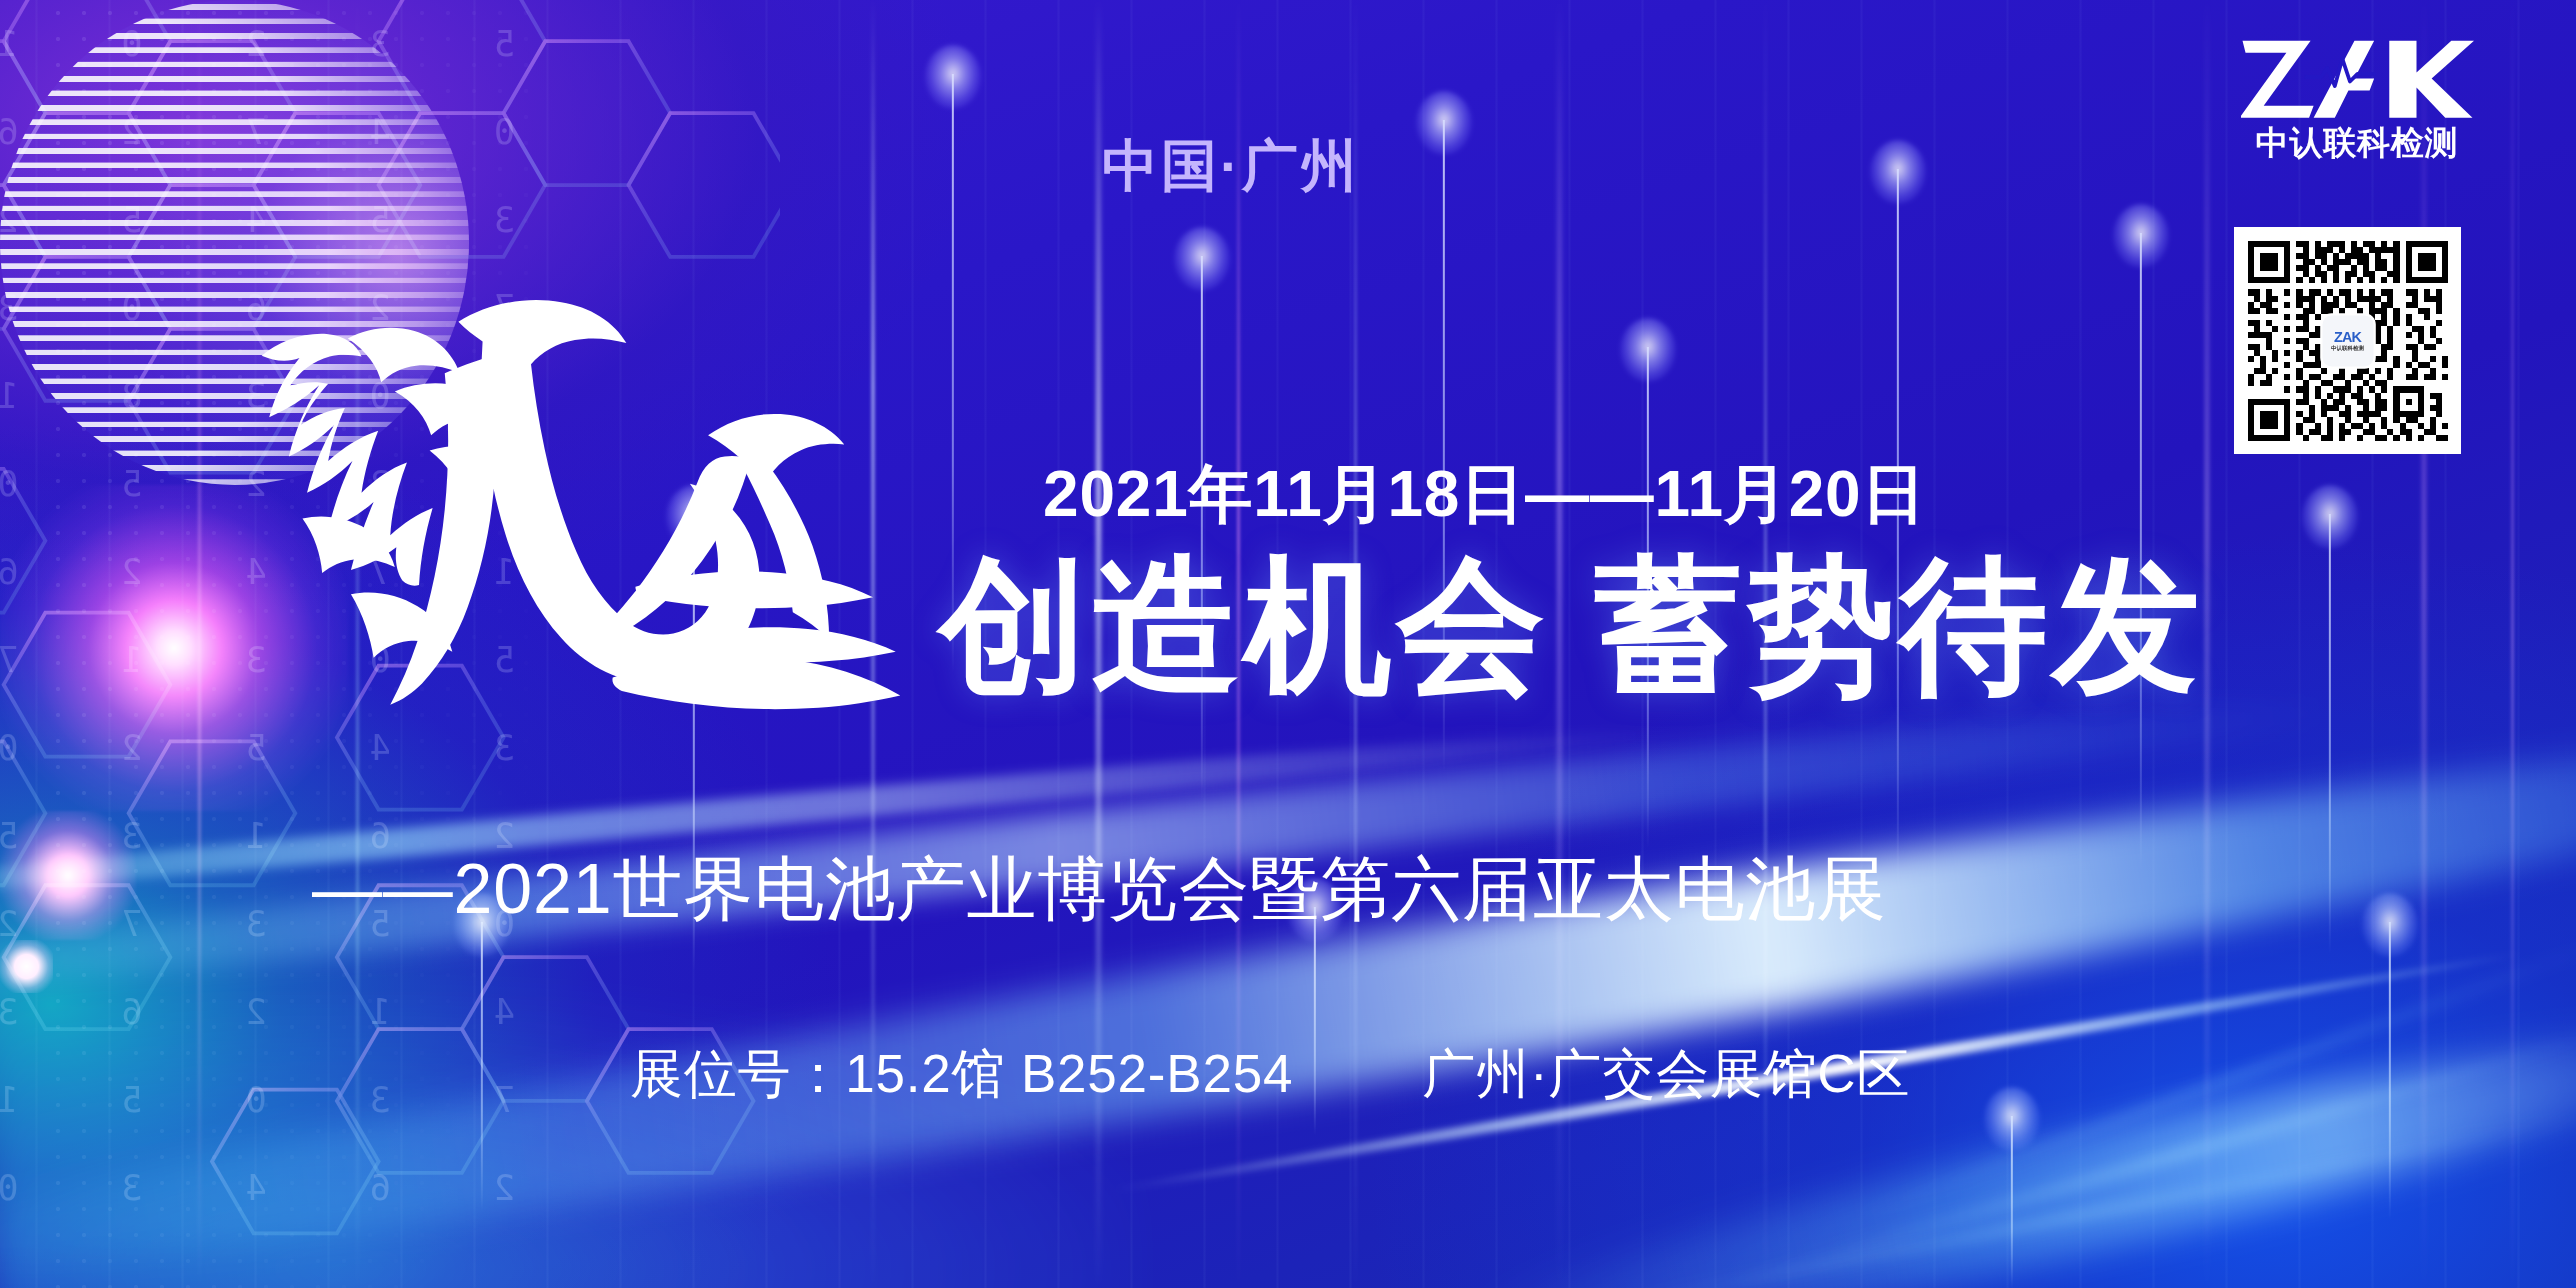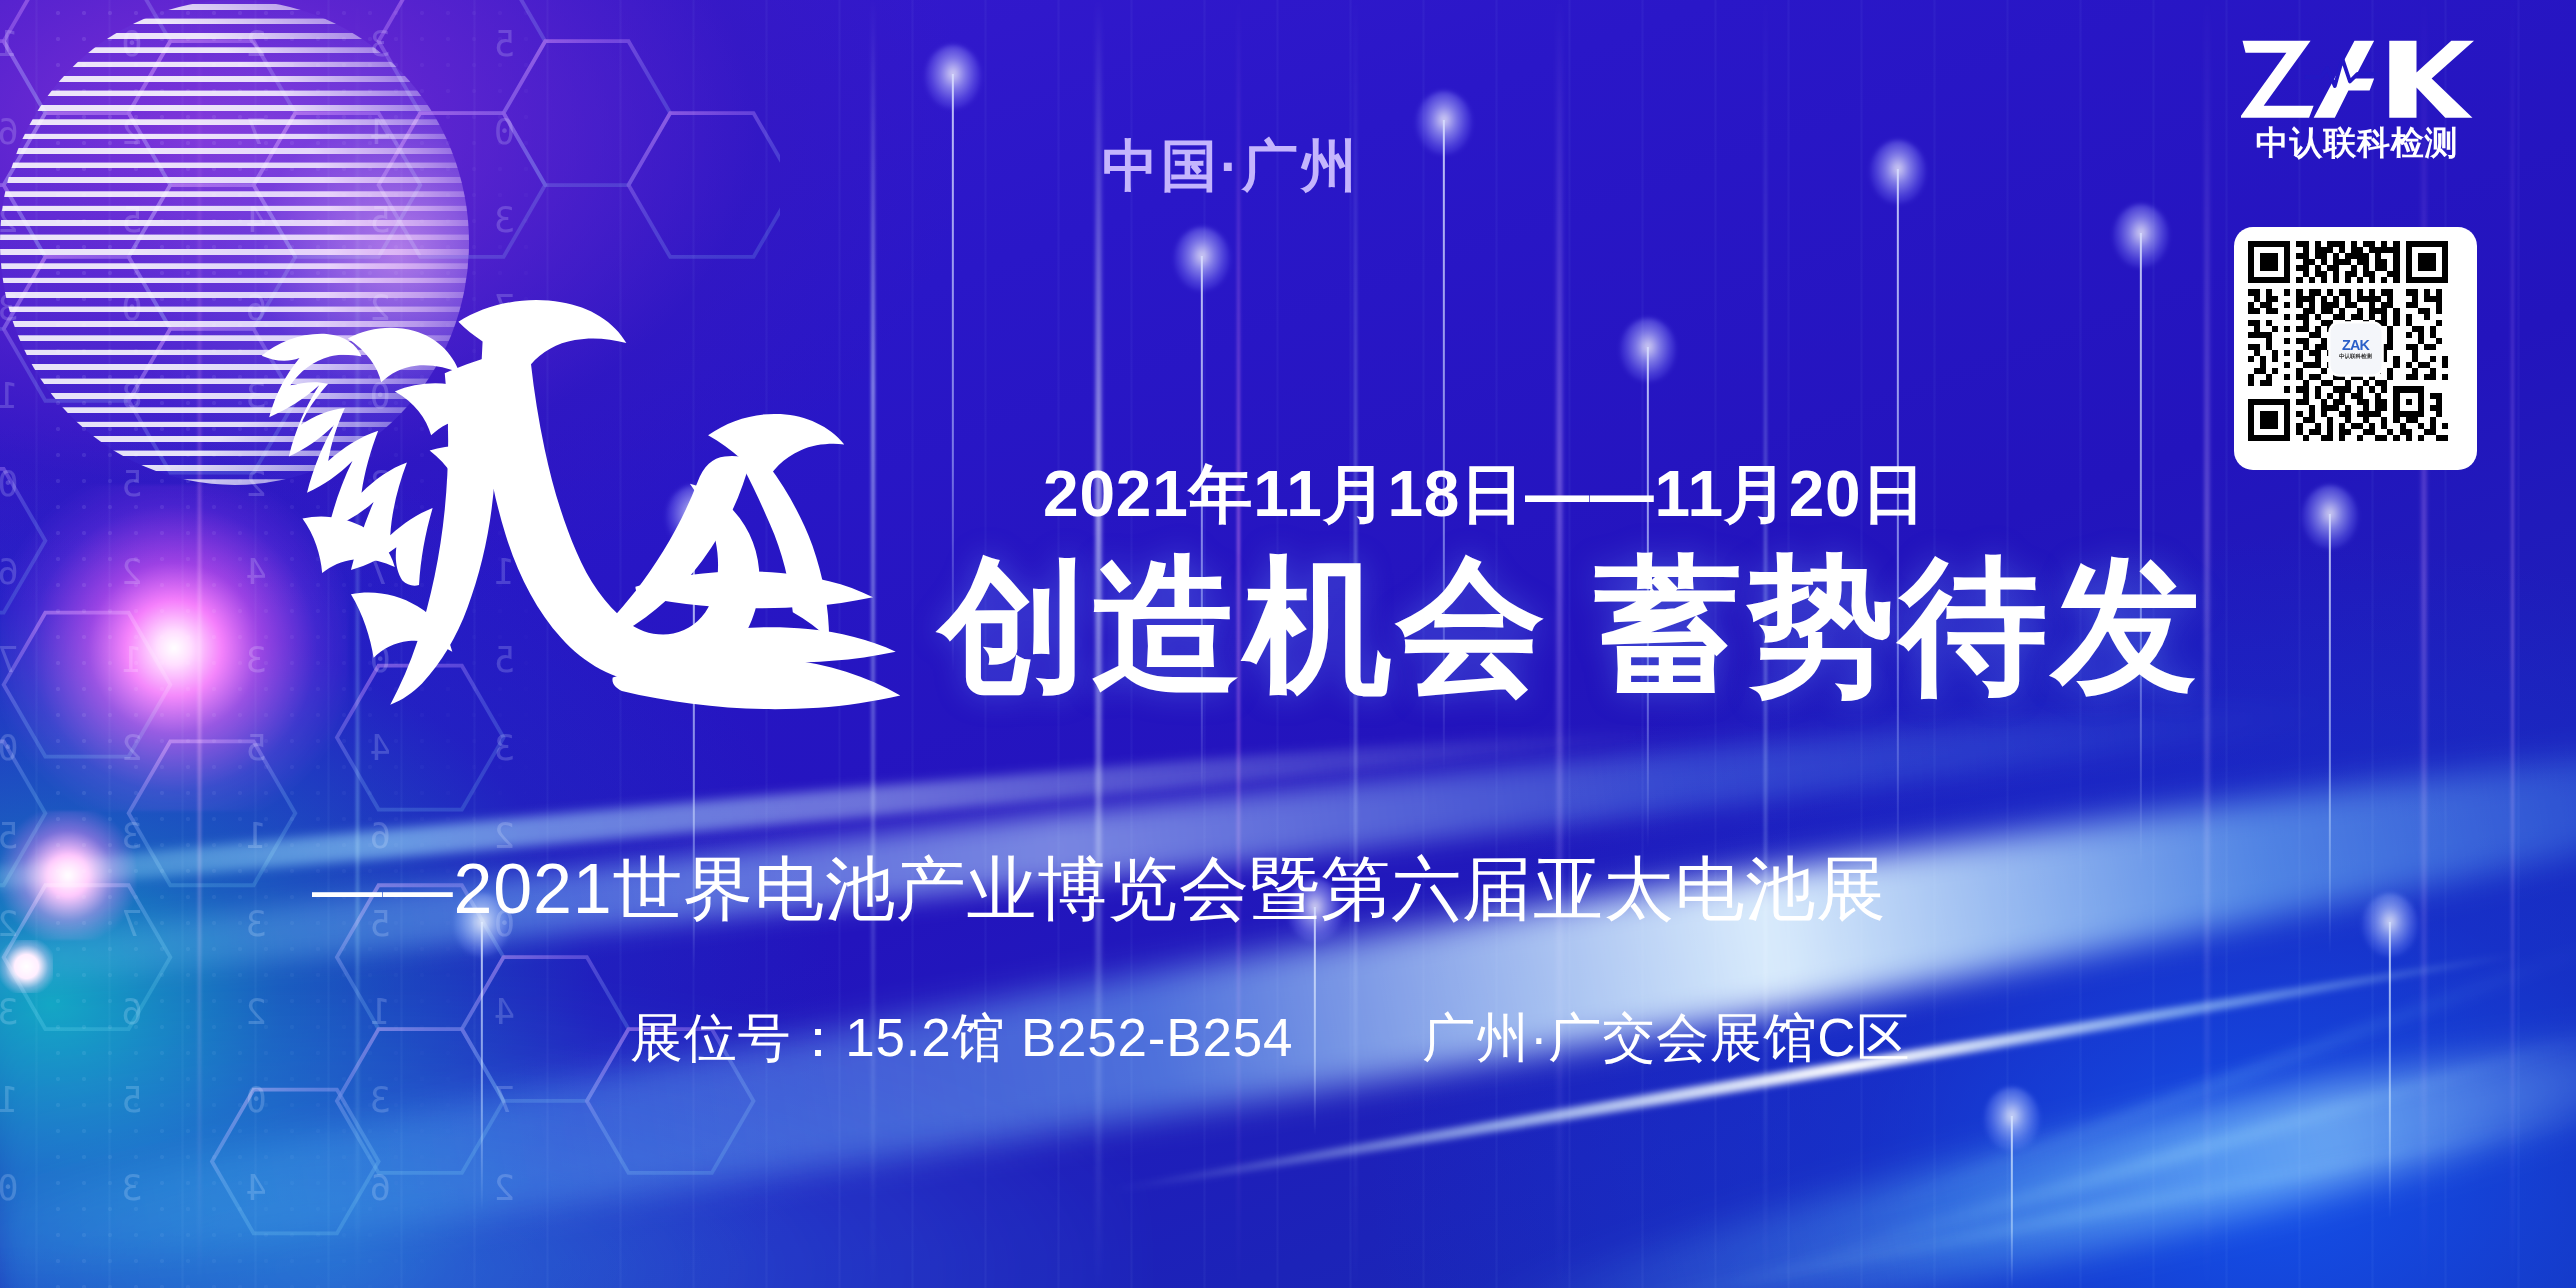--- a/index.html
+++ b/index.html
@@ -266,20 +266,21 @@
     align-items: baseline;
     gap: 129px;
     z-index: 7;
     white-space: nowrap;
   }
   .footer-row .ft {
     font-size: 53px;
     font-weight: 400;
     color: #ffffff;
     letter-spacing: 0.8px;
+    margin-top: 36px;
   }
 
   
   .logo-block {
     position: absolute;
     left: 2232px; top: 36px;
     width: 250px;
     z-index: 8;
     text-align: center;
   }
@@ -297,24 +298,23 @@
     line-height: 1;
     white-space: nowrap;
   }
 
   
   .qr-wrap {
     position: absolute;
     left: 2234px; top: 227px;
     width: 227px; height: 227px;
     background: #ffffff;
-    padding: 8px;
+    padding: 0;
     z-index: 8;
     box-shadow: 0 0 0 0 rgba(0,0,0,0);
-    border-radius: 19px;
   }
   .qr-inner {
     position: absolute;
     left: 13.6px; top: 13.6px;
     width: 200px; height: 200px;
   }
   .qr-inner svg { width: 100%; height: 100%; display: block; }
   .qr-logo {
     position: absolute;
     left: 50%; top: 50%;

